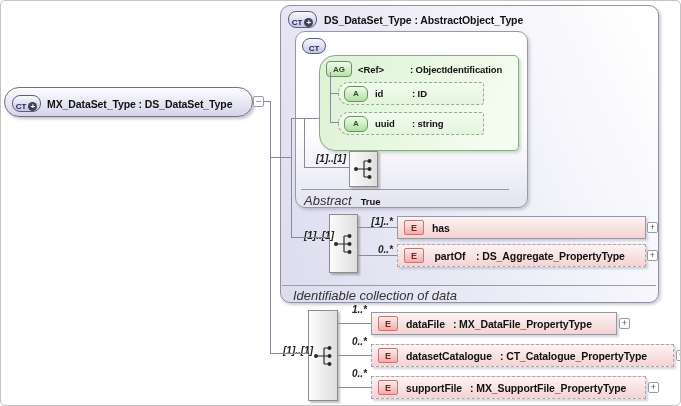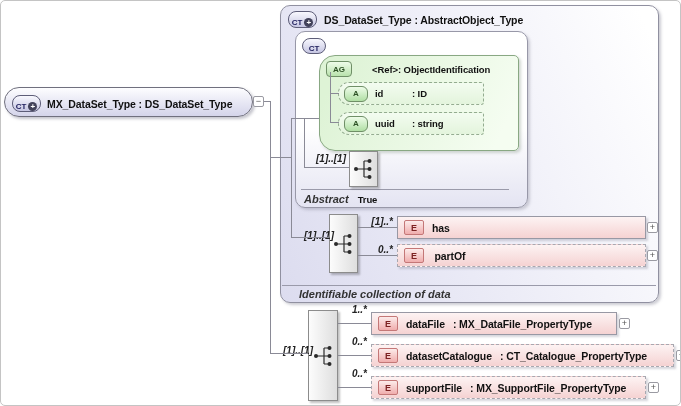--- a/index.html
+++ b/index.html
@@ -27,21 +27,21 @@
         box-shadow:2px 2px 2px rgba(120,120,140,.3);overflow:hidden;}
   .ebox.dashed{border:1px dashed #a8a8b0;}
   .seqbox{border:1px solid #8c8c8c;background:linear-gradient(to right,#fcfcfc,#dedede);
           box-shadow:2px 2px 2px rgba(0,0,0,.25);display:flex;align-items:center;justify-content:center;}
   
   .hdr{position:absolute;display:flex;align-items:center;white-space:nowrap;}
   .btxt{font-weight:bold;font-size:10.5px;color:#111;white-space:nowrap;letter-spacing:-.1px;}
   .btxt.sm{font-size:9.5px;}
   .card{position:absolute;font-style:italic;font-weight:bold;font-size:10px;color:#222;
         text-align:right;white-space:nowrap;}
-  .footnote{font-style:italic;font-size:11px;color:#333;white-space:nowrap;font-weight:bold;}
+  .footnote{font-style:italic;font-size:13px;color:#333;white-space:nowrap;}
   .sep{position:absolute;height:1px;background:#9a9aaa;}
   .cl{position:absolute;background:#8a8a96;}
   
   .icon-ct{display:inline-flex;align-items:flex-end;justify-content:center;gap:2px;
            width:27px;height:15px;border:1px solid #5d5d78;border-radius:8px;flex:none;
            background:linear-gradient(#f8f8fe,#c6c6e2);font-weight:bold;font-size:8px;color:#20205e;}
   .icon-ct.noplus{width:22px;height:14px;}
   .ctbadge{width:9px;height:9px;border-radius:50%;background:#42425a;color:#fff;
            font-size:8px;line-height:9px;text-align:center;font-weight:bold;flex:none;}
   .icon-ag{display:inline-flex;align-items:center;justify-content:center;flex:none;
@@ -65,37 +65,37 @@
   <div class="abs bigbox" style="left:279px;top:4px;width:379px;height:298px;">
     <div class="hdr" style="left:7px;top:5px;gap:7px;">
       <span class="icon-ct">
         <span>CT</span>
         <span class="ctbadge">+</span>
       </span>
       <span class="btxt">DS_DataSet_Type : AbstractObject_Type</span>
     </div>
   </div>
   <div class="sep" style="left:281px;top:284px;width:374px;"></div>
-  <div class="abs footnote" style="left:298px;top:287px;">Identifiable collection of data</div>
+  <div class="abs footnote" style="left:292px;top:287px;">Identifiable collection of data</div>
 
   <div class="abs absbox" style="left:294px;top:30px;width:233px;height:177px;">
     <div class="hdr" style="left:6px;top:6px;gap:7px;">
       <span class="icon-ct noplus">
         <span>CT</span>
       </span>
     </div>
   </div>
   <div class="sep" style="left:300px;top:188px;width:208px;"></div>
   <div class="abs" style="left:303px;top:192px;display:flex;gap:9px;align-items:baseline;">
     <span class="footnote">Abstract</span>
     <span class="btxt sm">True</span>
   </div>
 
   <div class="abs greenbox" style="left:318px;top:54px;width:200px;height:96px;">
-    <div class="hdr" style="left:6px;top:5px;gap:0;text-align:right;">
+    <div class="hdr" style="left:6px;top:5px;gap:6px;">
       <span class="icon-ag">AG</span>
       <span class="btxt sm" style="min-width:46px;">&lt;Ref&gt;</span>
       <span class="btxt sm">: ObjectIdentification</span>
     </div>
   </div>
   <div class="abs abox" style="left:337px;top:81px;width:146px;height:23px;">
     <span class="icon-a">A</span>
     <span class="btxt sm" style="min-width:30px;">id</span>
     <span class="btxt sm">: ID</span>
   </div>
@@ -141,20 +141,21 @@
   <div class="abs ebox" style="left:396px;top:215px;width:249px;height:23px;">
     <span class="icon-e">E</span>
     <span class="btxt" style="min-width:36px;">has</span>
   </div>
   <div class="toggle" style="left:646px;top:221px;">+</div>
   <div class="card" style="left:360px;top:215px;width:32px;">[1]..*</div>
 
   <div class="abs ebox dashed" style="left:396px;top:243px;width:249px;height:23px;">
     <span class="icon-e">E</span>
     <span class="btxt" style="min-width:36px;text-align:center;">partOf</span>
+    <span class="btxt">: DS_Aggregate_PropertyType</span>
   </div>
   <div class="toggle" style="left:646px;top:249px;">+</div>
   <div class="card" style="left:360px;top:243px;width:32px;">0..*</div>
 
   <div class="abs ebox" style="left:370px;top:311px;width:246px;height:23px;">
     <span class="icon-e">E</span>
     <span class="btxt">dataFile</span>
     <span class="btxt">: MX_DataFile_PropertyType</span>
   </div>
   <div class="toggle" style="left:618px;top:317px;">+</div>

